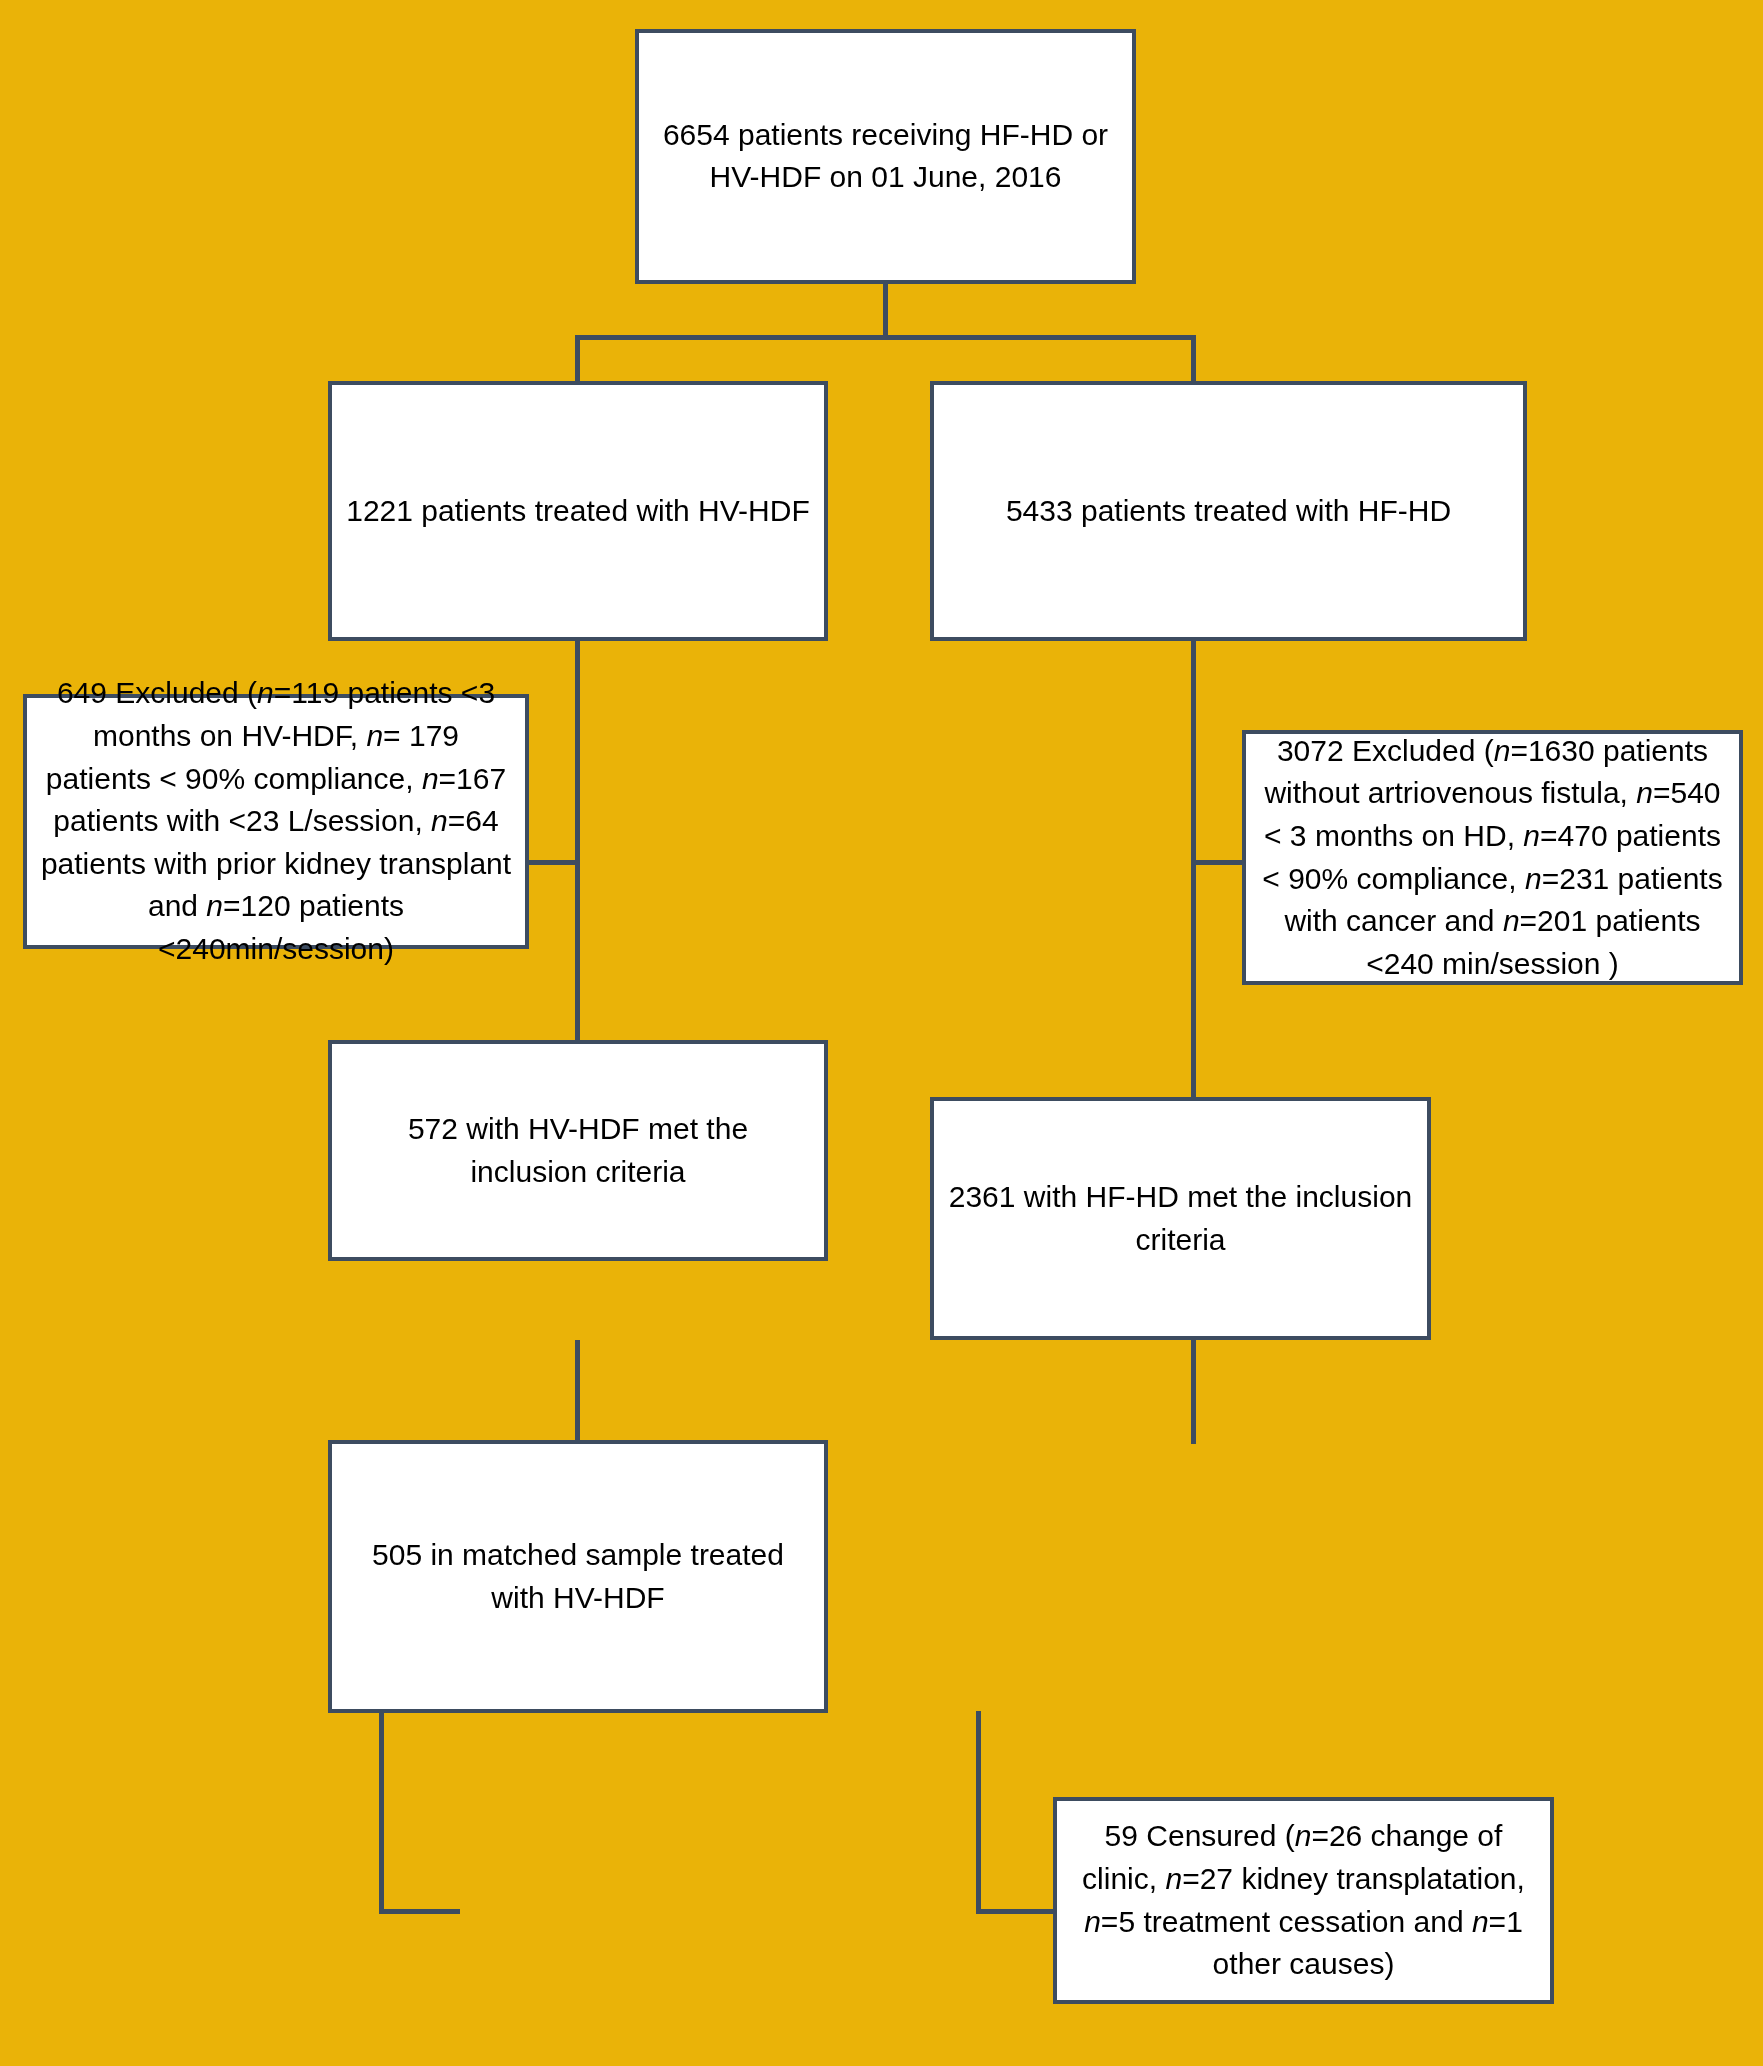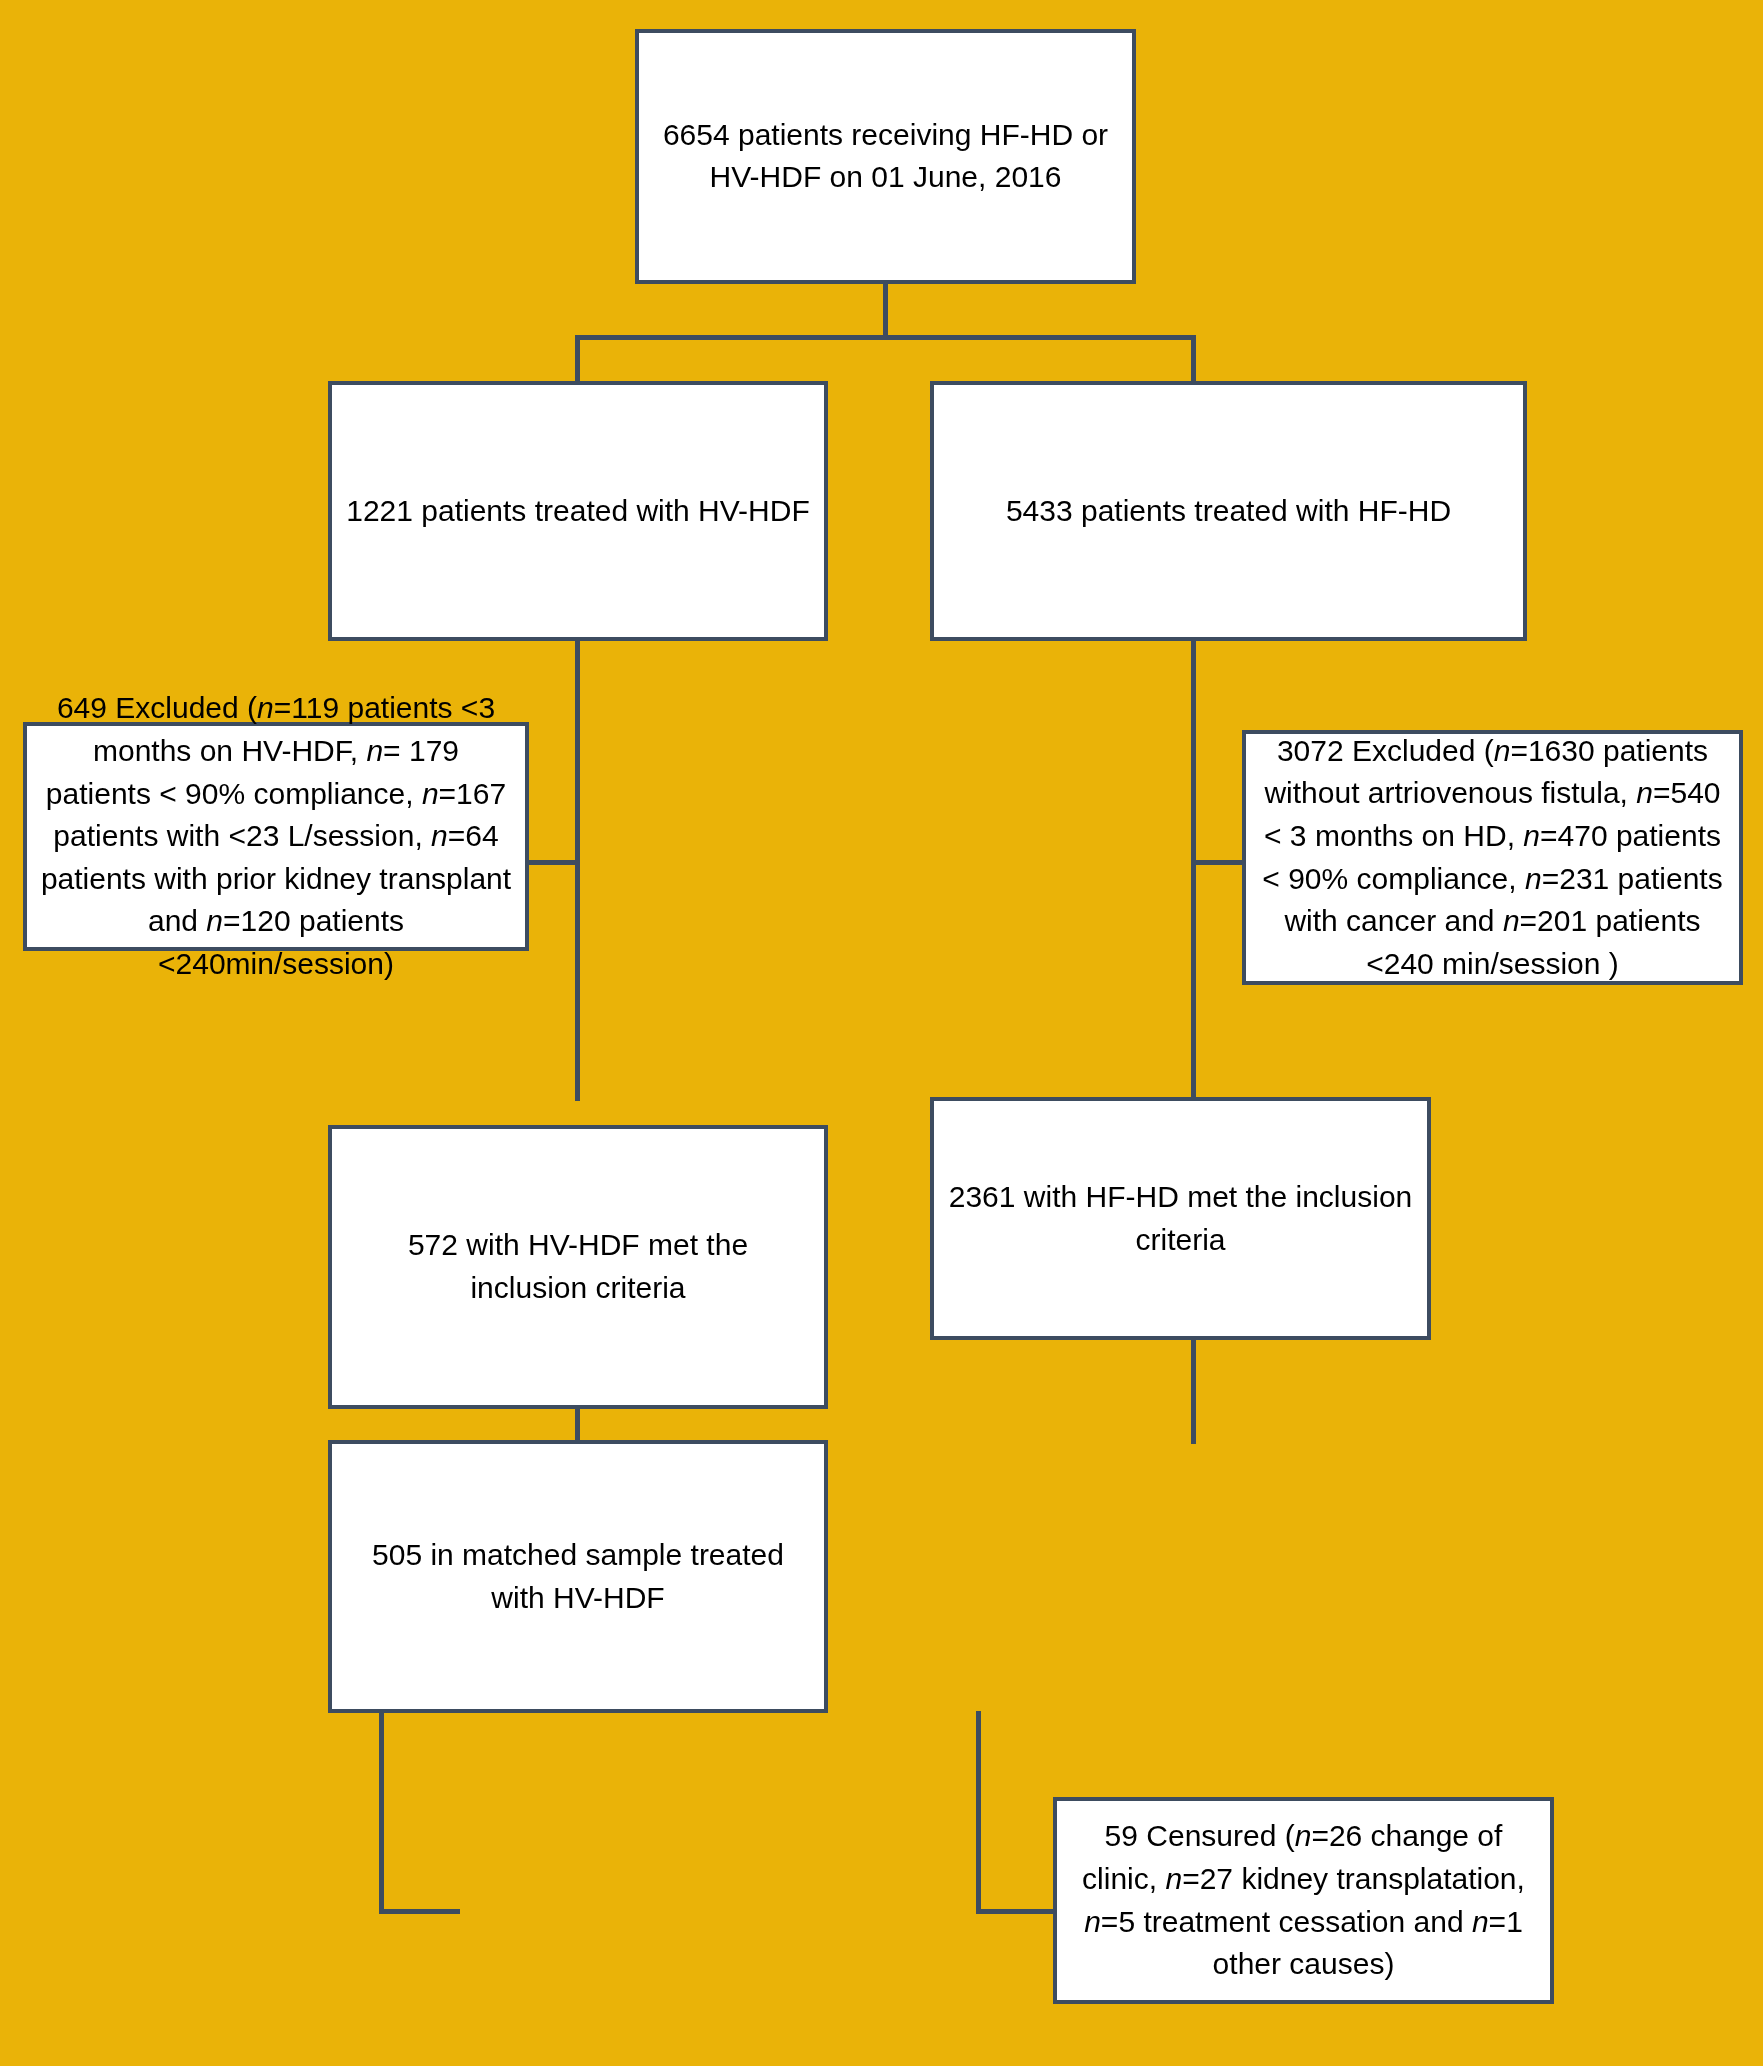--- a/index.html
+++ b/index.html
@@ -79,33 +79,33 @@
   </div>
 
   <div class="node" style="left:328px; top:381px; width:500px; height:260px;">
     <span class="txt">1221 patients treated with HV-HDF</span>
   </div>
 
   <div class="node" style="left:930px; top:381px; width:597px; height:260px;">
     <span class="txt">5433 patients treated with HF-HD</span>
   </div>
 
-  <div class="node" style="left:23px; top:722px; width:506px; height:229px;">
+  <div class="node" style="left:23px; top:694px; width:506px; height:255px;">
     <span class="txt">
       <span>649 Excluded (</span><em>n</em><span>=119 patients &lt;3 months on HV-HDF, </span><em>n</em><span>= 179 patients &lt; 90% compliance, </span><em>n</em><span>=167 patients with &lt;23 L/session, </span><em>n</em><span>=64 patients with prior kidney transplant and </span><em>n</em><span>=120 patients &lt;240min/session)</span>
     </span>
   </div>
 
   <div class="node" style="left:1242px; top:730px; width:501px; height:255px;">
     <span class="txt">
       <span>3072 Excluded (</span><em>n</em><span>=1630 patients without artriovenous fistula, </span><em>n</em><span>=540 &lt; 3 months on HD, </span><em>n</em><span>=470 patients &lt; 90% compliance, </span><em>n</em><span>=231 patients with cancer and </span><em>n</em><span>=201 patients &lt;240 min/session )</span>
     </span>
   </div>
 
-  <div class="node" style="left:328px; top:1125px; width:500px; height:284px;">
+  <div class="node" style="left:328px; top:1040px; width:500px; height:221px;">
     <span class="txt">572 with HV-HDF met the inclusion criteria</span>
   </div>
 
   <div class="node" style="left:930px; top:1097px; width:501px; height:243px;">
     <span class="txt">2361 with HF-HD met the inclusion criteria</span>
   </div>
 
   <div class="node" style="left:328px; top:1440px; width:500px; height:273px;">
     <span class="txt">505 in matched sample treated with HV-HDF</span>
   </div>

